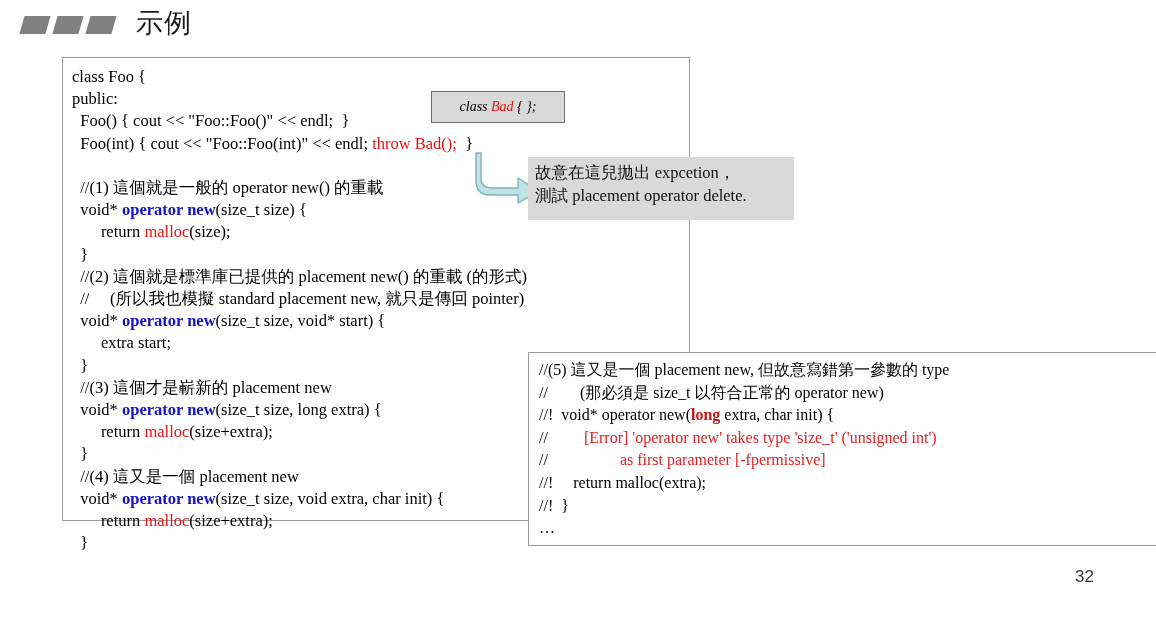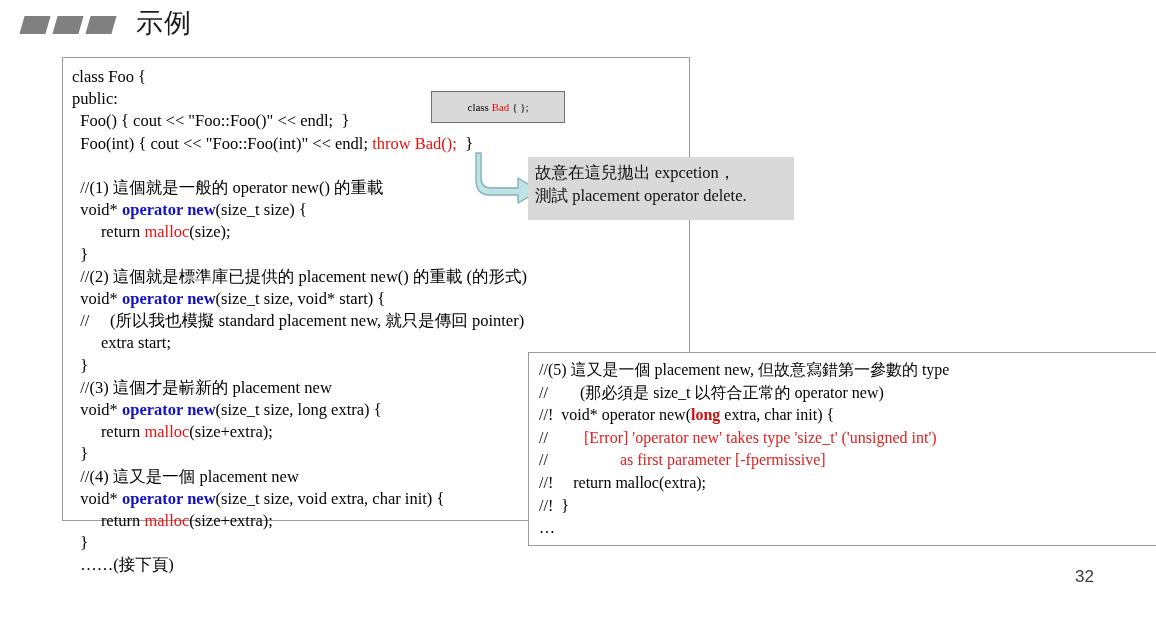--- a/index.html
+++ b/index.html
@@ -92,21 +92,21 @@
     top: 91px;
     width: 134px;
     height: 32px;
     background: #d9d9d9;
     border: 1.5px solid #6e6e6e;
     box-sizing: border-box;
     display: flex;
     align-items: center;
     justify-content: center;
   }
-  #class-bad-box .code-line { font-size: 11px; }
+  #class-bad-box .code-line { font-size: 14px; font-style: italic; }
 
   
   #throw-arrow {
     position: absolute;
     left: 471px;
     top: 152px;
     width: 66px;
     height: 52px;
   }
 
@@ -155,33 +155,32 @@
     <div class="code-line"><span>class Foo {</span></div>
     <div class="code-line"><span>public:</span></div>
     <div class="code-line"><span>  Foo() { cout &lt;&lt; "Foo::Foo()" &lt;&lt; endl;  }</span></div>
     <div class="code-line"><span>  Foo(int) { cout &lt;&lt; "Foo::Foo(int)" &lt;&lt; endl; </span><span class="red">throw Bad();</span><span>  }</span></div>
     <div class="code-line"><span class="blank"> </span></div>
     <div class="code-line"><span>  //(1) 這個就是一般的 operator new() 的重載</span></div>
     <div class="code-line"><span>  void* </span><span class="kw-new">operator new</span><span>(size_t size) {</span></div>
     <div class="code-line"><span>       return </span><span class="fn-malloc">malloc</span><span>(size);</span></div>
     <div class="code-line"><span>  }</span></div>
     <div class="code-line"><span>  //(2) 這個就是標準庫已提供的 placement new() 的重載 (的形式)</span></div>
+    <div class="code-line"><span>  //     (所以我也模擬 standard placement new, 就只是傳回 pointer)</span></div>
     <div class="code-line"><span>  void* </span><span class="kw-new">operator new</span><span>(size_t size, void* start) {</span></div>
-    <div class="code-line"><span>  //     (所以我也模擬 standard placement new, 就只是傳回 pointer)</span></div>
     <div class="code-line"><span>       extra start;</span></div>
     <div class="code-line"><span>  }</span></div>
     <div class="code-line"><span>  //(3) 這個才是嶄新的 placement new</span></div>
     <div class="code-line"><span>  void* </span><span class="kw-new">operator new</span><span>(size_t size, long extra) {</span></div>
     <div class="code-line"><span>       return </span><span class="fn-malloc">malloc</span><span>(size+extra);</span></div>
     <div class="code-line"><span>  }</span></div>
     <div class="code-line"><span>  //(4) 這又是一個 placement new</span></div>
     <div class="code-line"><span>  void* </span><span class="kw-new">operator new</span><span>(size_t size, void extra, char init) {</span></div>
     <div class="code-line"><span>       return </span><span class="fn-malloc">malloc</span><span>(size+extra);</span></div>
     <div class="code-line"><span>  }</span></div>
-    <div class="code-line"><span>  ……(接下頁)</span></div>
   </div>
 
 <div id="class-bad-box">
   <div class="code-line"><span>class </span><span class="red">Bad</span><span> { };</span></div>
 </div>
 
 <div id="throw-arrow">
   <svg width="66" height="52" viewBox="0 0 66 52" xmlns="http://www.w3.org/2000/svg">
     <path d="M4 1 L4 26 Q4 36 15 36 L41 36 L41 26 L62 39 L41 51 L41 43 L13 43 Q-1 43 -1 28 L-1 1 Z" transform="translate(6,0)" fill="#bfe2e5" stroke="#7fb4b9" stroke-width="1.4" stroke-linejoin="round"></path>
   </svg>

